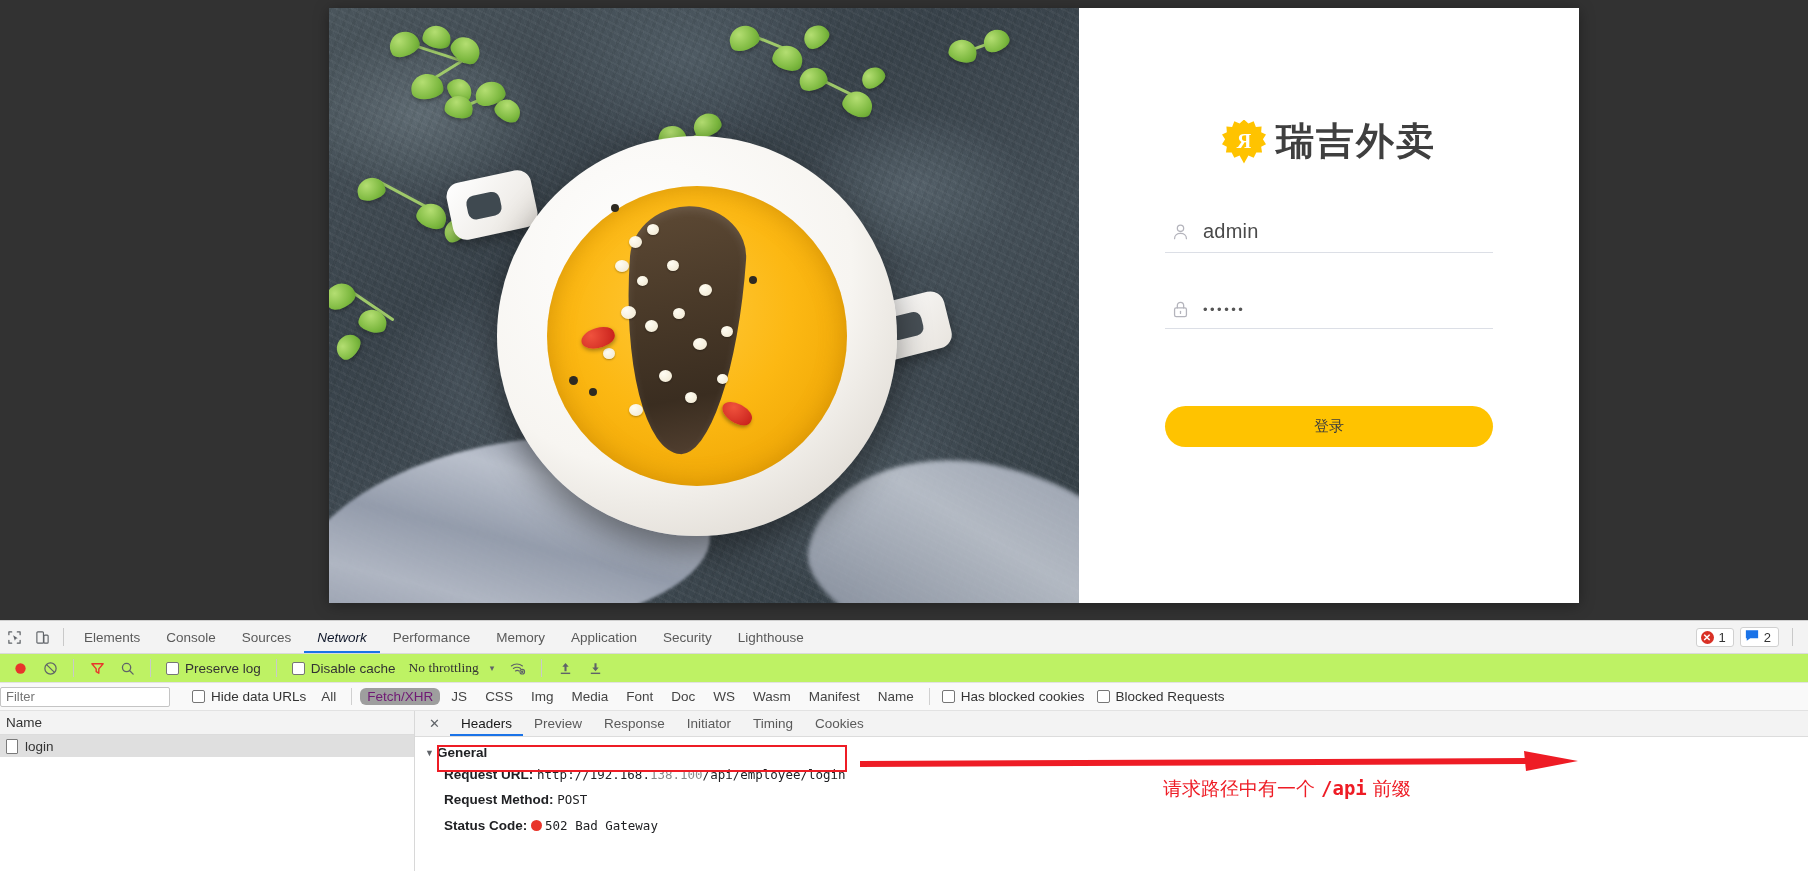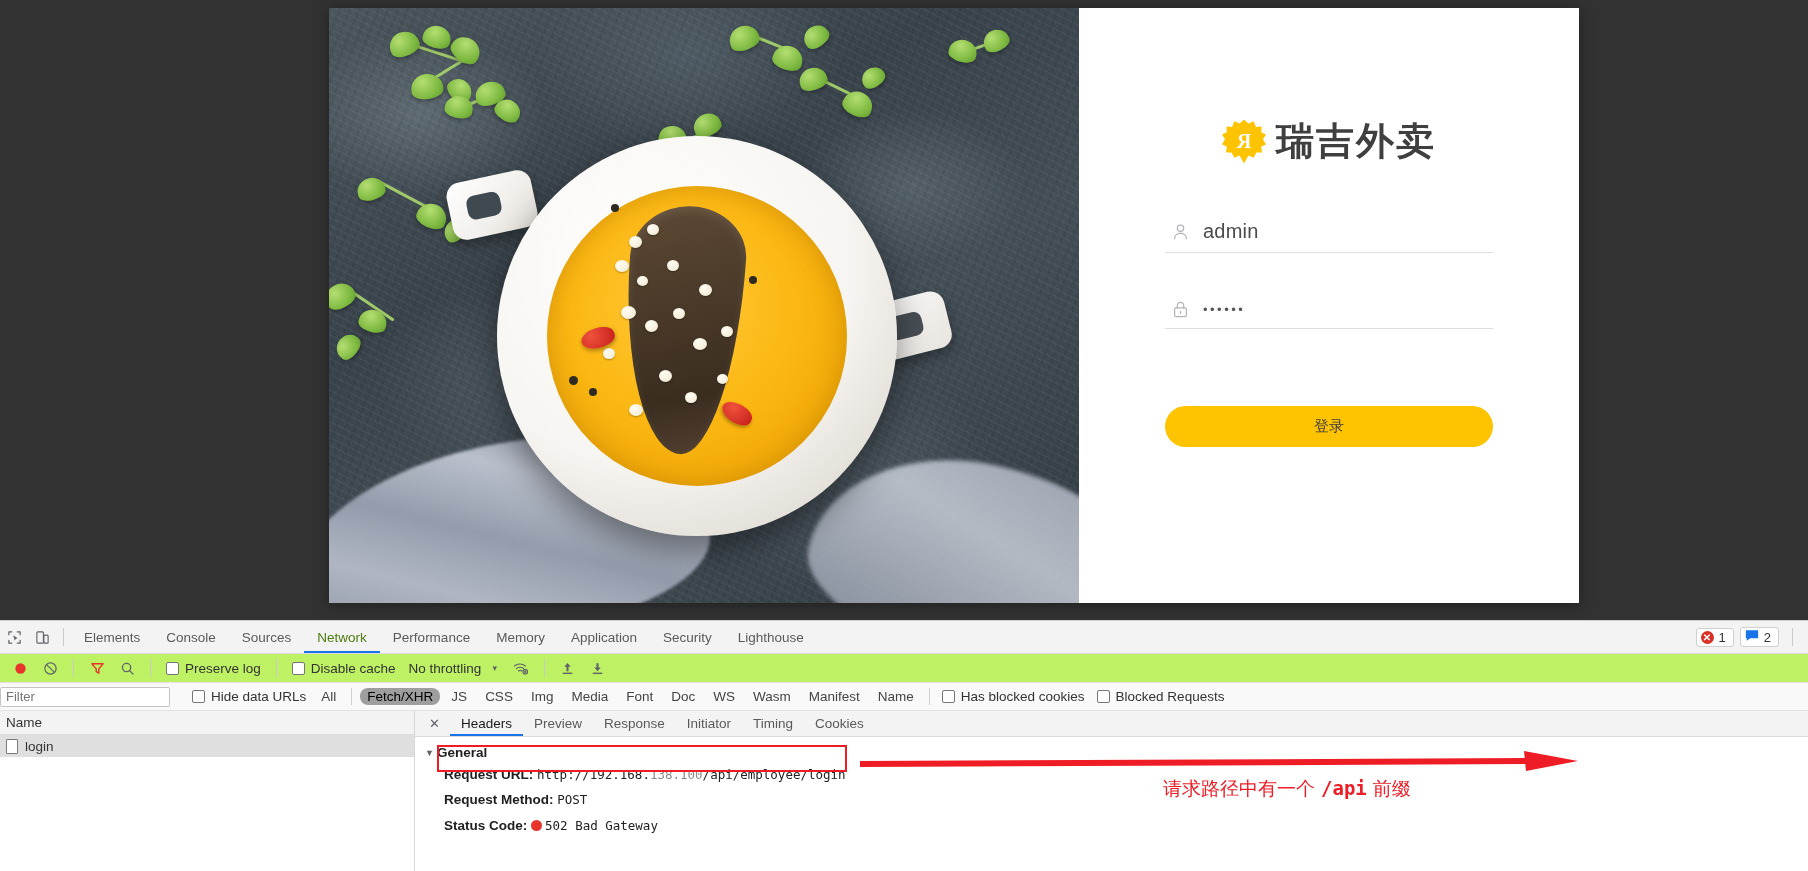--- a/index.html
+++ b/index.html
@@ -215,21 +215,21 @@
     cursor: pointer;
   }
   .dt-sep { width: 1px; height: 18px; background: #c9c9c9; margin: 0 7px; }
   .dt-tab {
     padding: 0 13px; height: 32px;
     display: flex; align-items: center;
     color: #5a5a5a; cursor: pointer;
     font-size: 13.5px;
     white-space: nowrap;
   }
-  .dt-tab.active { color: #4d7c0f; box-shadow: inset 0 -2px 0 #1a73e8; }
+  .dt-tab.active { color: #0f172a; box-shadow: inset 0 -2px 0 #1a73e8; font-style: italic; }
   .dt-badges { position: absolute; right: 8px; display: flex; align-items: center; gap: 6px; }
   .dt-badge {
     display: flex; align-items: center; gap: 5px;
     border: 1px solid #d0d0d0; border-radius: 3px;
     padding: 1px 7px 1px 4px;
     background: #fff; font-size: 13px; color: #333;
     cursor: pointer;
   }
   .err-dot { width: 13px; height: 13px; border-radius: 50%; background: #d93025; color:#fff; font-size:10px; display:flex; align-items:center; justify-content:center; font-weight:700;}
 
@@ -240,21 +240,21 @@
     border-bottom: 1px solid #e2e2e2;
     background: #bef264;
     gap: 2px;
   }
   .chk-label { display: flex; align-items: center; gap: 6px; font-size: 13.5px; color: #333; cursor: pointer; white-space: nowrap; padding: 0 6px;}
   .chk {
     width: 13px; height: 13px;
     border: 1px solid #767676; border-radius: 2px; background: #fff;
     flex: 0 0 auto;
   }
-  .throttle-val { font-size: 13.5px; color: #333; padding: 0 5px; cursor: pointer; white-space: nowrap;}
+  .throttle-val { font-size: 13.5px; color: #333; padding: 0 5px; cursor: pointer; white-space: nowrap; font-family: Liberation Serif, serif;}
   .caret { color: #5f6368; font-size: 9px; padding: 0 8px 0 4px; cursor: pointer; }
 
   .dt-filterbar {
     height: 28px;
     display: flex; align-items: center;
     border-bottom: 1px solid #e2e2e2;
     background: #f9f9f9;
     gap: 0;
   }
   .filter-input {
@@ -264,21 +264,21 @@
     font-size: 13px; color: #333;
     padding: 0 5px;
     font-family: "Liberation Sans", sans-serif;
     outline: none;
   }
   .type-pill {
     padding: 1px 7px; border-radius: 8px;
     font-size: 13.5px; color: #444; cursor: pointer;
     margin: 0 2px; white-space: nowrap;
   }
-  .type-pill.active { background: #9e9e9e; color: #000000; }
+  .type-pill.active { background: #9e9e9e; color: #701a75; border-radius: 6px; }
   .vsep { width: 1px; height: 17px; background: #d0d0d0; margin: 0 6px; }
 
   .dt-body { display: flex; height: 161px; }
   .net-list {
     width: 415px;
     border-right: 1px solid #d8d8d8;
     background: #fff;
     font-size: 13.5px;
   }
   .net-head {

